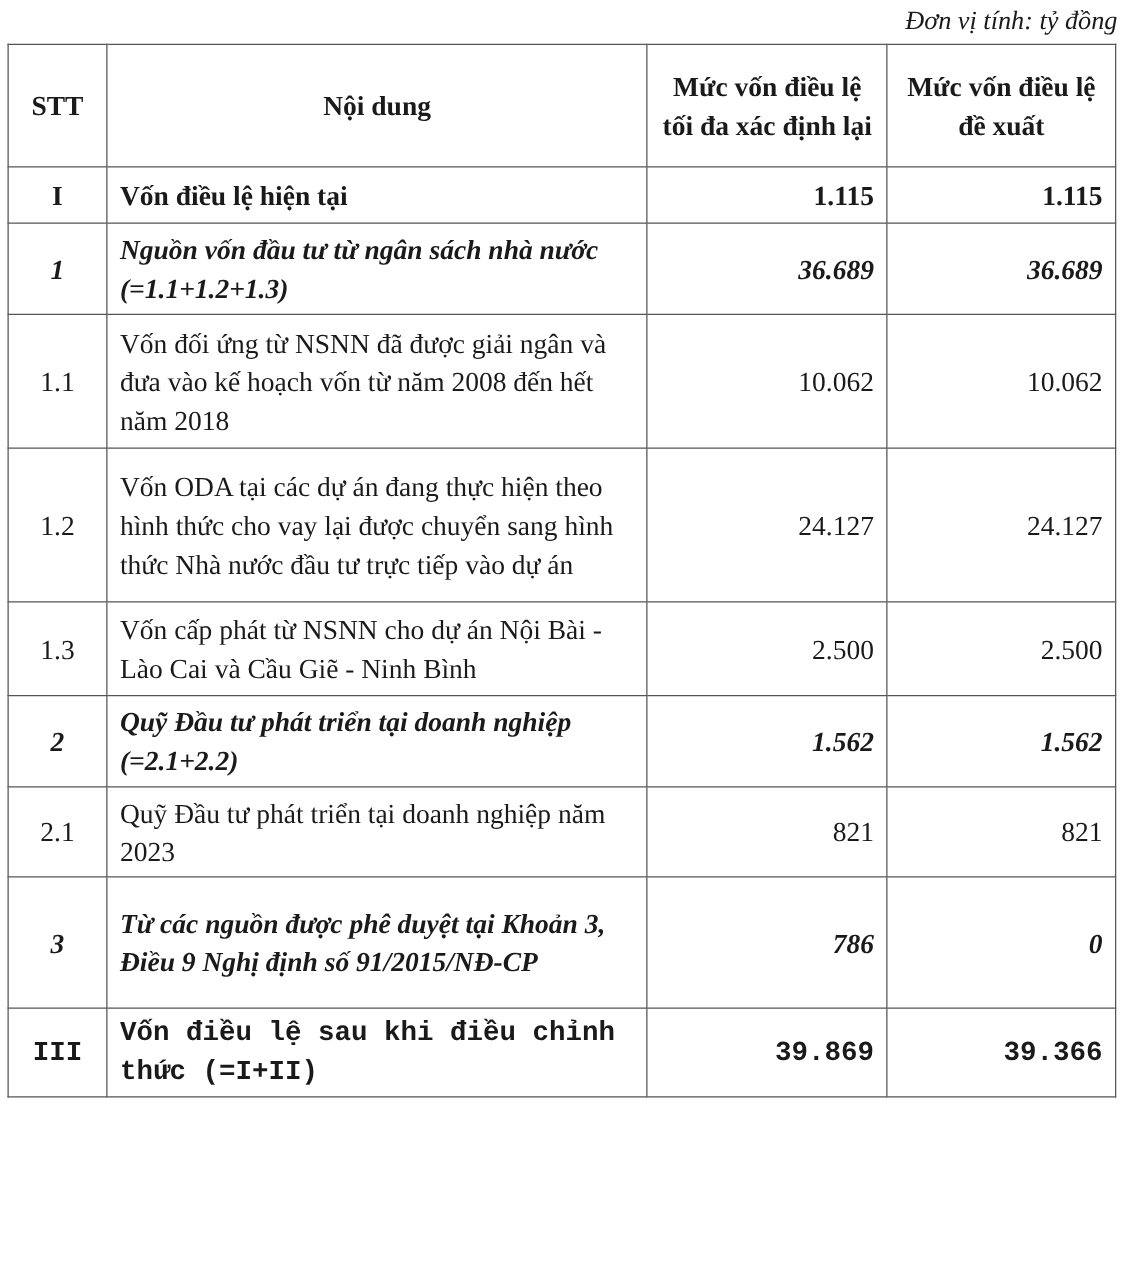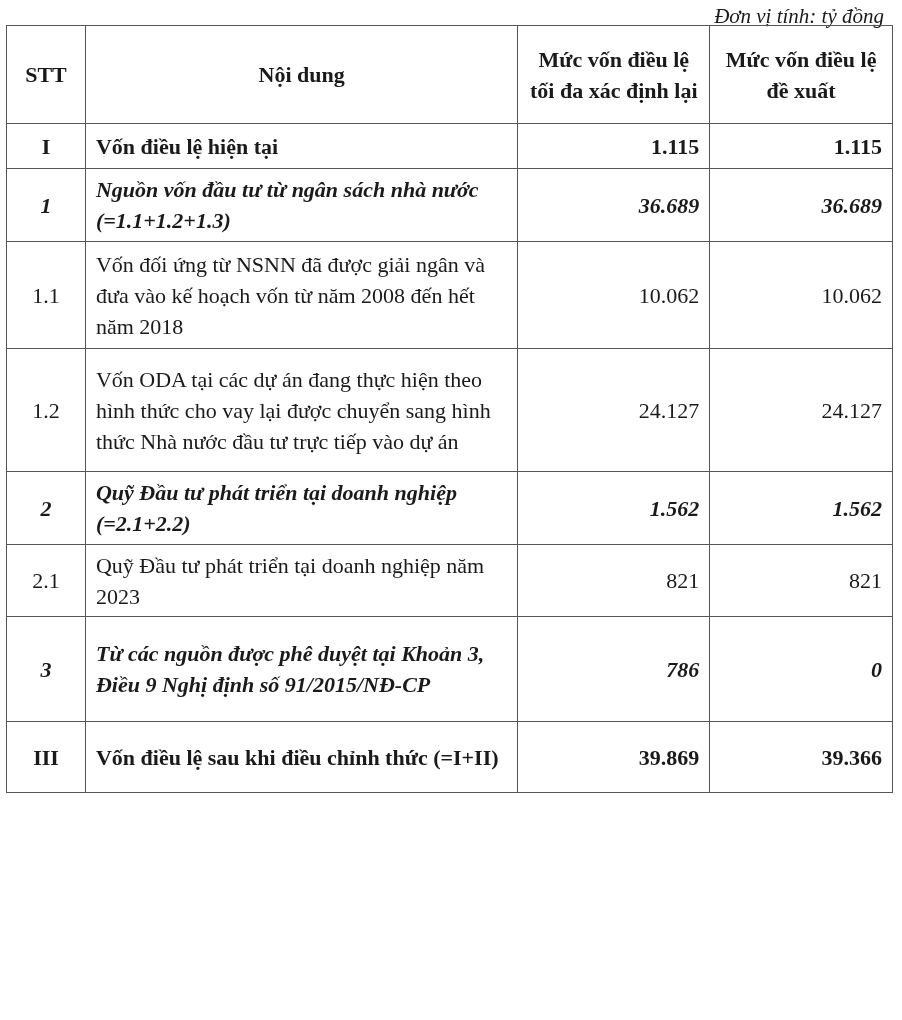--- a/index.html
+++ b/index.html
@@ -1,19 +1,19 @@
 <!DOCTYPE html>
 <html><head>
 <meta charset="utf-8">
 <style>
   html, body { margin:0; padding:0; background:#ffffff; }
   body { width:902px; height:1020px; position:relative; overflow:hidden;
          font-family:"Liberation Serif", "DejaVu Serif", serif; color:#1a1a1a; }
-  .unit { position:absolute; right:18px; top:4px; font-size:21px; font-style:italic; }
-  table { position:absolute; left:6px; top:25px; border-collapse:collapse; width:887px; }
+  .unit { position:absolute; right:8px; top:4px; font-size:21px; font-style:italic; }
+  table { position:absolute; left:6px; top:35px; border-collapse:collapse; width:887px; }
   td, th { border:1.5px solid #555; font-size:22px; line-height:31px; padding:3px 10px; vertical-align:middle; }
   th { font-weight:bold; text-align:center; }
   td.stt { text-align:center; width:57px; padding:3px 4px; }
   td.num { text-align:right; }
   tr.bold td { font-weight:bold; }
   tr.bi td { font-weight:bold; font-style:italic; }
   col.c1 { width:79px; } col.c2 { width:433px; } col.c3 { width:192px; } col.c4 { width:183px; }
 </style>
 </head>
 <body>
@@ -53,38 +53,44 @@
         <td>Vốn đối ứng từ NSNN đã được giải ngân và đưa vào kế hoạch vốn từ năm 2008 đến hết năm 2018</td>
         <td class="num">10.062</td>
         <td class="num">10.062</td>
       </tr>
       <tr style="height: 123px;">
         <td class="stt">1.2</td>
         <td>Vốn ODA tại các dự án đang thực hiện theo hình thức cho vay lại được chuyển sang hình thức Nhà nước đầu tư trực tiếp vào dự án</td>
         <td class="num">24.127</td>
         <td class="num">24.127</td>
       </tr>
+      <tr style="height: 75px;">
+        <td class="stt">1.3</td>
+        <td>Vốn cấp phát từ NSNN cho dự án Nội Bài - Lào Cai và Cầu Giẽ - Ninh Bình</td>
+        <td class="num">2.500</td>
+        <td class="num">2.500</td>
+      </tr>
       <tr class="bi" style="height: 73px;">
         <td class="stt">2</td>
         <td>Quỹ Đầu tư phát triển tại doanh nghiệp (=2.1+2.2)</td>
         <td class="num">1.562</td>
         <td class="num">1.562</td>
       </tr>
       <tr style="height: 72px; margin-top: 34px;">
         <td class="stt">2.1</td>
         <td>Quỹ Đầu tư phát triển tại doanh nghiệp năm 2023</td>
         <td class="num">821</td>
         <td class="num">821</td>
       </tr>
       <tr class="bi" style="height: 105px;">
         <td class="stt">3</td>
         <td>Từ các nguồn được phê duyệt tại Khoản 3, Điều 9 Nghị định số 91/2015/NĐ-CP</td>
         <td class="num">786</td>
         <td class="num">0</td>
       </tr>
-      <tr class="bold" style="height: 71px;">
+      <tr class="bold" style="height: 71px; font-family: Liberation Mono, monospace;">
         <td class="stt">III</td>
         <td>Vốn điều lệ sau khi điều chỉnh thức (=I+II)</td>
         <td class="num">39.869</td>
         <td class="num">39.366</td>
       </tr>
     </tbody>
 </table>
 
 </body></html>

